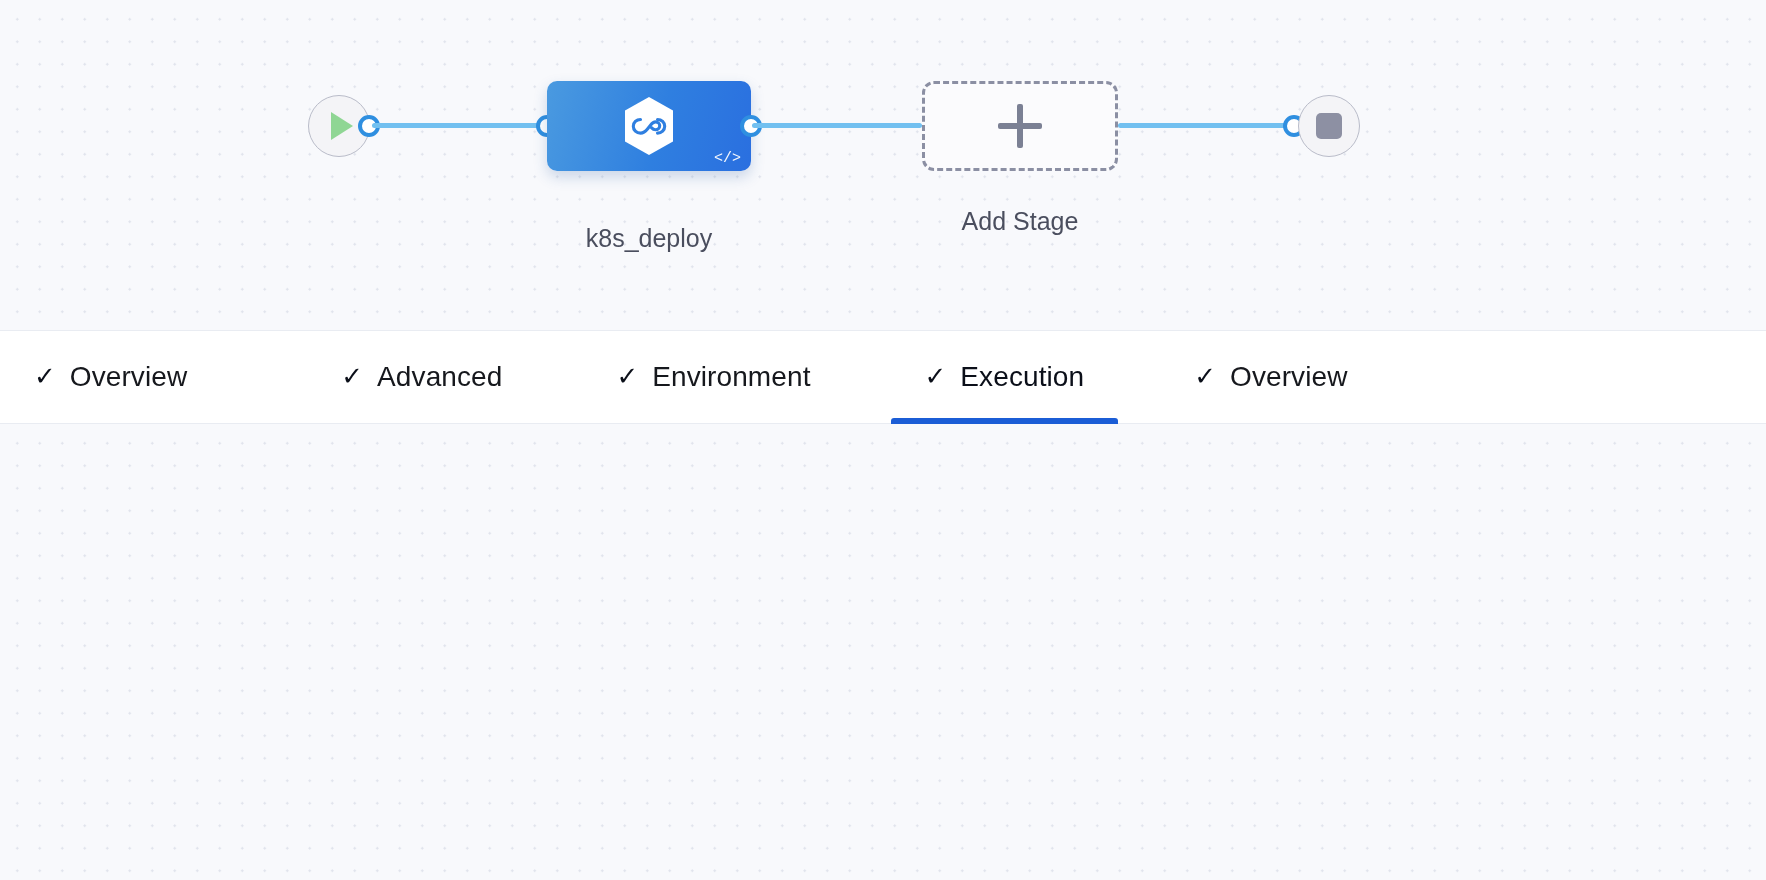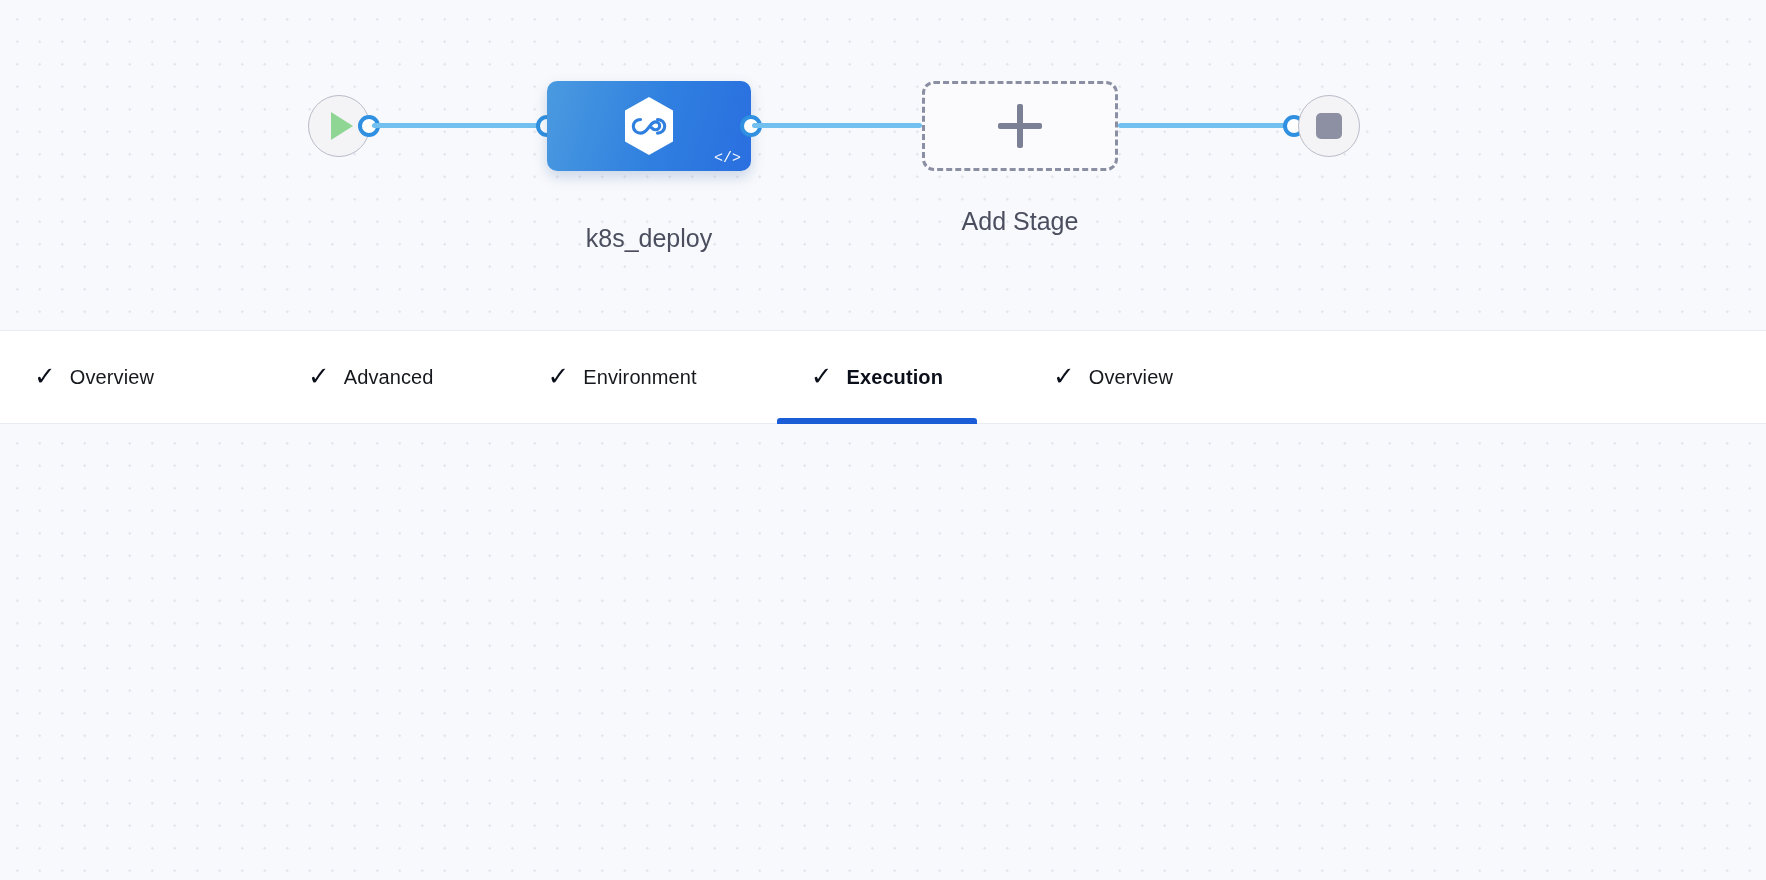--- a/index.html
+++ b/index.html
@@ -33,22 +33,22 @@
   .tab {
     position: relative; height: 100%;
     display: flex; align-items: center; gap: 14px;
     padding: 0 34px;
     cursor: pointer; user-select: none;
   }
   .tab .chk {
     font-size: 26px; line-height: 1; color: #0b0f19; font-weight: 400;
     display: inline-block; transform: translateY(-1px);
   }
-  .tab .tlabel { font-size: 20px; color: #16181d; letter-spacing: .1px; white-space: nowrap; }
-  .tab.active .tlabel { font-weight: 700; color: #0b0f19; }
+  .tab .tlabel { font-size: 28px; color: #16181d; letter-spacing: .1px; white-space: nowrap; }
+  .tab.active .tlabel { font-weight: 400; color: #0b0f19; }
   .tab .underline {
     position: absolute; left: 0; right: 0; bottom: -1px; height: 6px;
     background: #1b5dd6; border-radius: 3px 3px 0 0; display: none;
   }
   .tab.active .underline { display: block; }
 
   
   .node { position: absolute; }
 
   .terminal {

